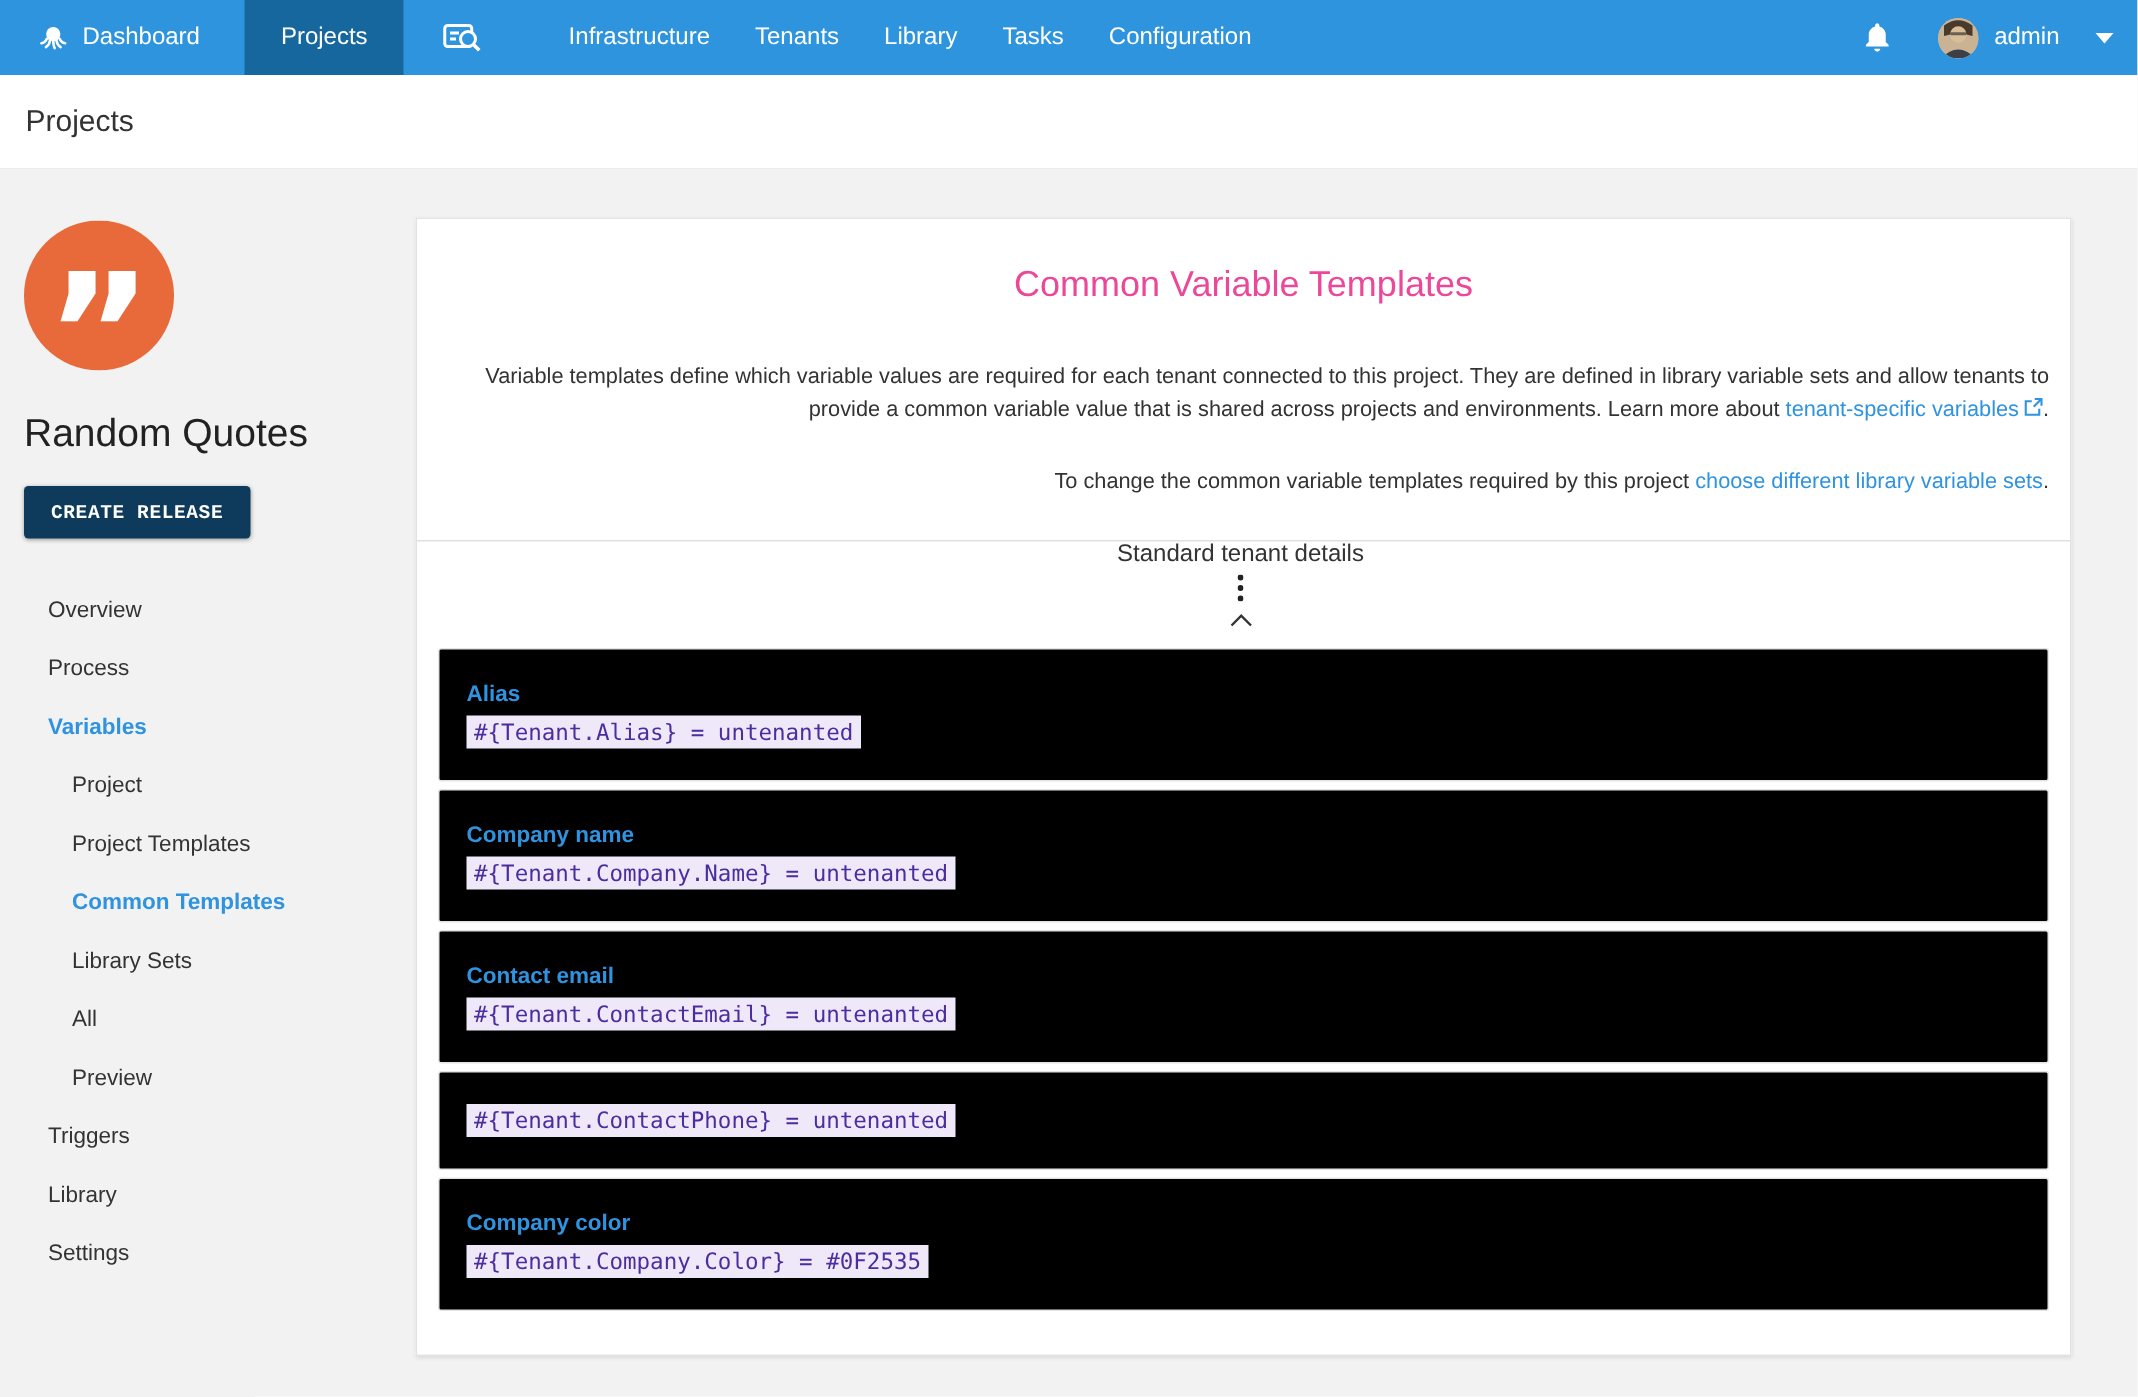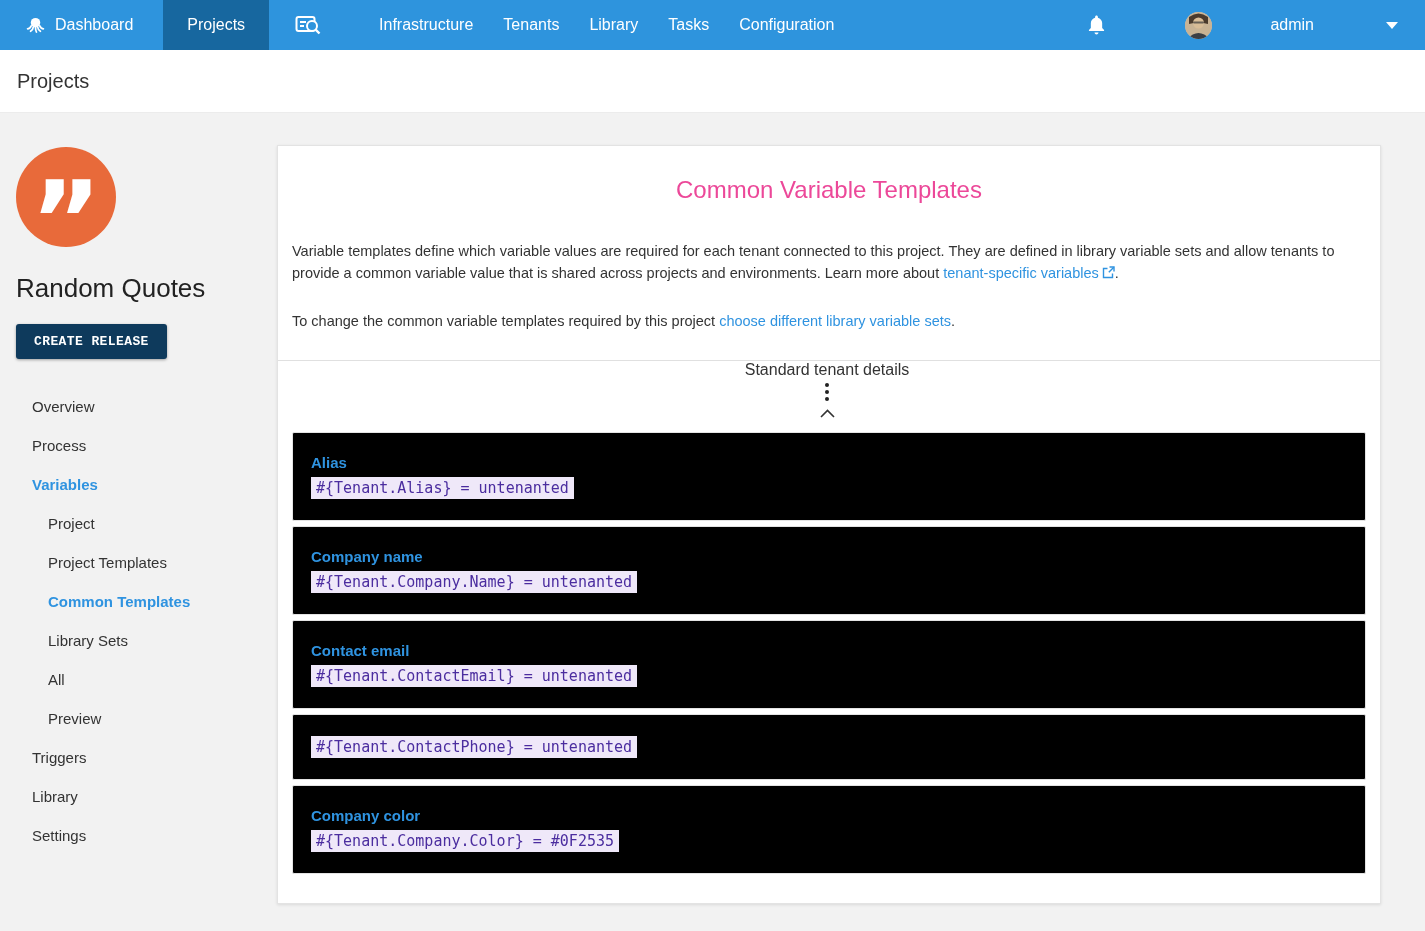--- a/index.html
+++ b/index.html
@@ -18,21 +18,21 @@
     display:flex; align-items:stretch;
   }
   .nav-item {
     display:flex; align-items:center;
     padding:0 15px; font-size:16px; color:#fff;
     cursor:pointer; white-space:nowrap;
   }
   .nav-item.dashboard { padding-left:26px; gap:10px; }
   .nav-item.active { background:#17679f; padding:0 24px; margin-left:15px; }
   .nav-search { padding:0 26px; }
-  .nav-right { margin-left:auto; display:flex; align-items:center; padding-right:27px;gap:48px; }
+  .nav-right { margin-left:auto; display:flex; align-items:center; padding-right:16px; }
   .bell-wrap { padding:0 14px; margin-right:18px; cursor:pointer; display:flex; align-items:center; }
   .avatar {
     width:27px; height:27px; border-radius:50%; overflow:hidden;
     background:#b9c0c6; flex:0 0 auto;
   }
   .username { color:#fff; font-size:16px; font-weight:500; margin:0 10px 0 10px; }
   .caret-down {
     width:0; height:0; margin-left:14px;
     border-left:6px solid transparent; border-right:6px solid transparent;
     border-top:7px solid #fff;
@@ -66,21 +66,21 @@
   .side-item.active { color:#2f93e0; font-weight:bold; }
 
   
   .main-card {
     flex:1; background:#fff; margin:32px 44px 14px 16px;
     border:1px solid #e3e3e3;
     box-shadow:0 1px 3px rgba(0,0,0,.10);
   }
   .card-head { padding:30px 14px 0 14px; }
   .card-title { font-size:24px; font-weight:400; color:#ec4899; margin:0 0 36px 0;text-align:center; }
-  .card-desc { font-size:14.5px; line-height:1.55; color:#333; margin:0 0 24px 0; }
+  .card-desc { font-size:14.5px; line-height:1.55; color:#333; margin:0 0 24px 0;text-align:right; }
   .card-desc.last { margin-bottom:28px; }
   .card-desc a { color:#2f93e0; text-decoration:none; cursor:pointer; }
   .ext-icon { margin-left:3px; vertical-align:-1px; }
 
   .section-row {
     border-top:1px solid #e0e0e0;
     display:flex; align-items:center;
     height:48px; padding:0 18px 0 14px;flex-direction:column;
   }
   .section-title { flex:1; font-size:16px; color:#333; }

